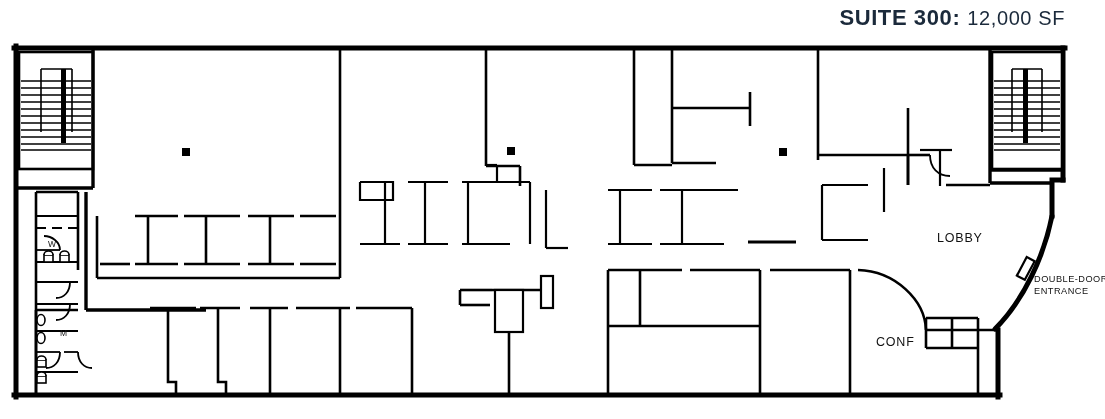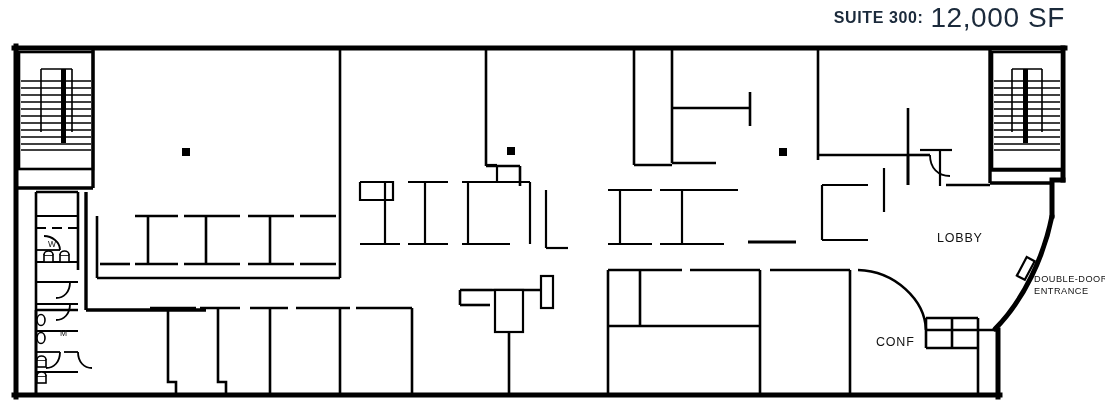--- a/index.html
+++ b/index.html
@@ -26,28 +26,28 @@
     right: 40px;
     top: 2px;
     height: 32px;
     display: flex;
     align-items: center;
     justify-content: flex-end;
     white-space: nowrap;
   }
   #suite-label {
     font-family: "Liberation Sans", sans-serif;
-    font-size: 16px;
+    font-size: 22px;
     font-weight: bold;
     letter-spacing: 0.6px;
     color: #1b2a3b;
   }
   #suite-area {
     font-family: "Liberation Sans", sans-serif;
-    font-size: 28px;
+    font-size: 20px;
     font-weight: 400;
     letter-spacing: 0.6px;
     color: #1b2a3b;
     margin-left: 7px;
   }
   
   #floorplan-svg {
     position: absolute;
     left: 0;
     top: 0;

